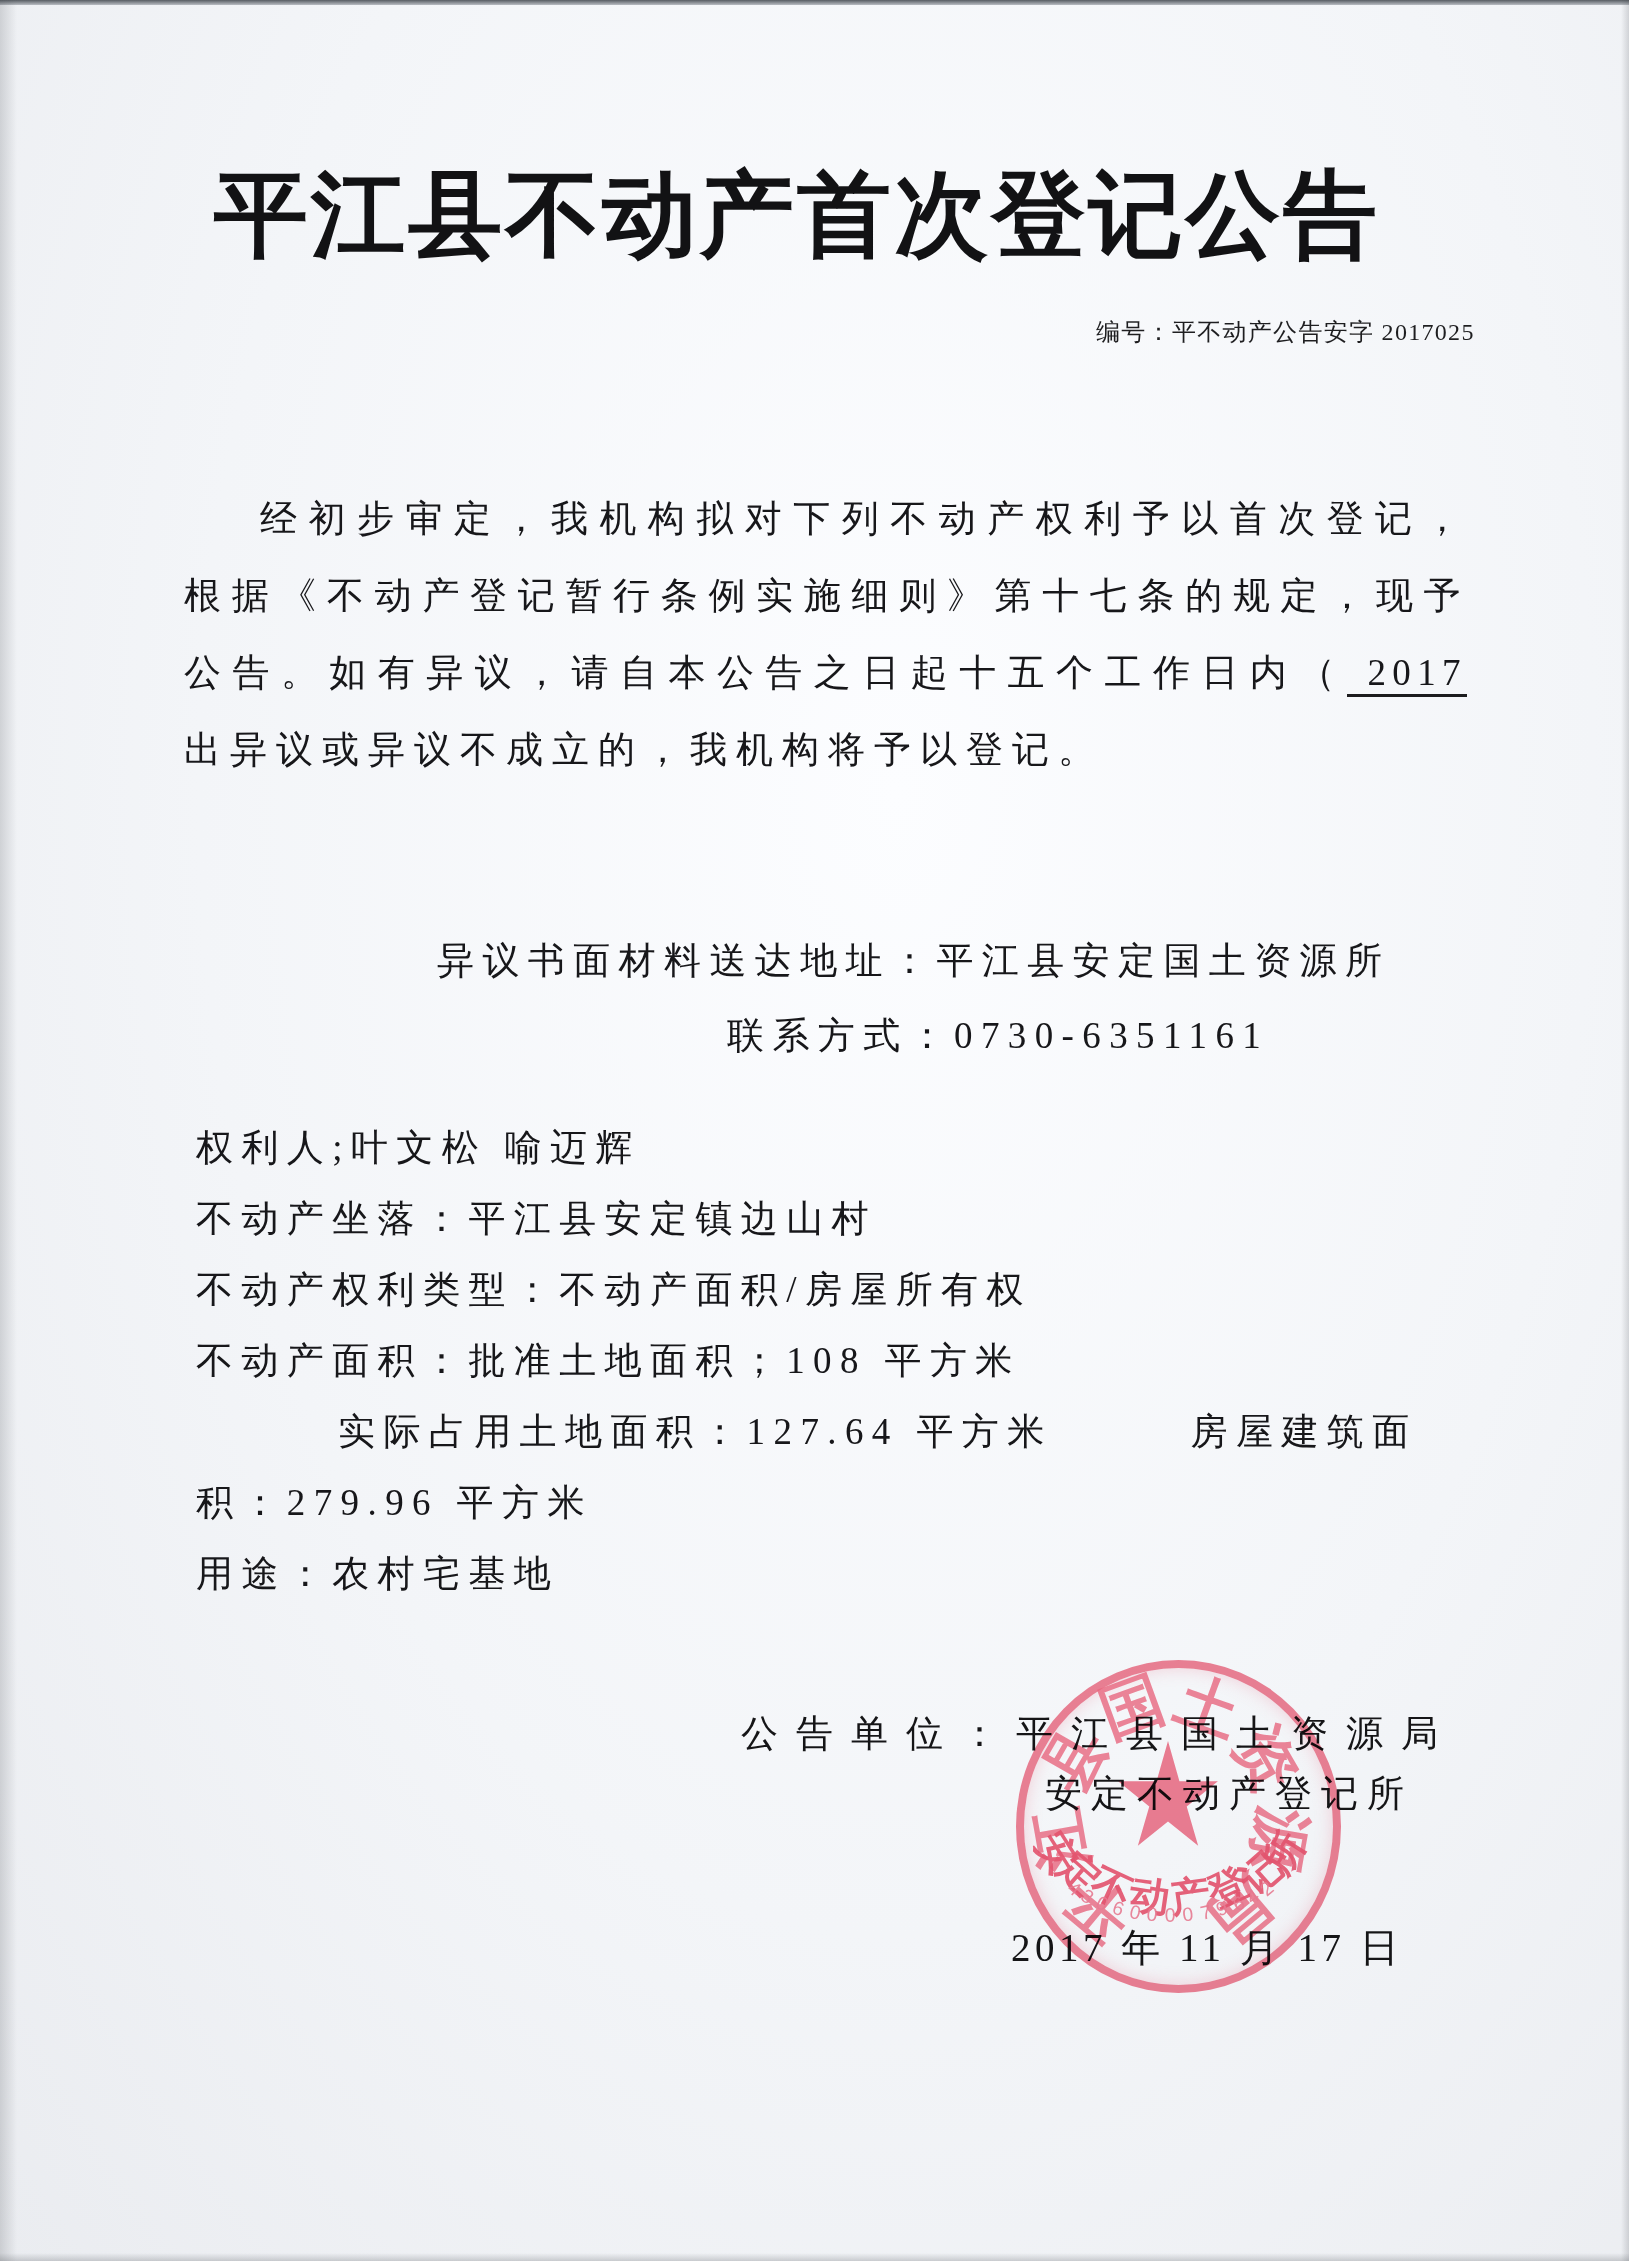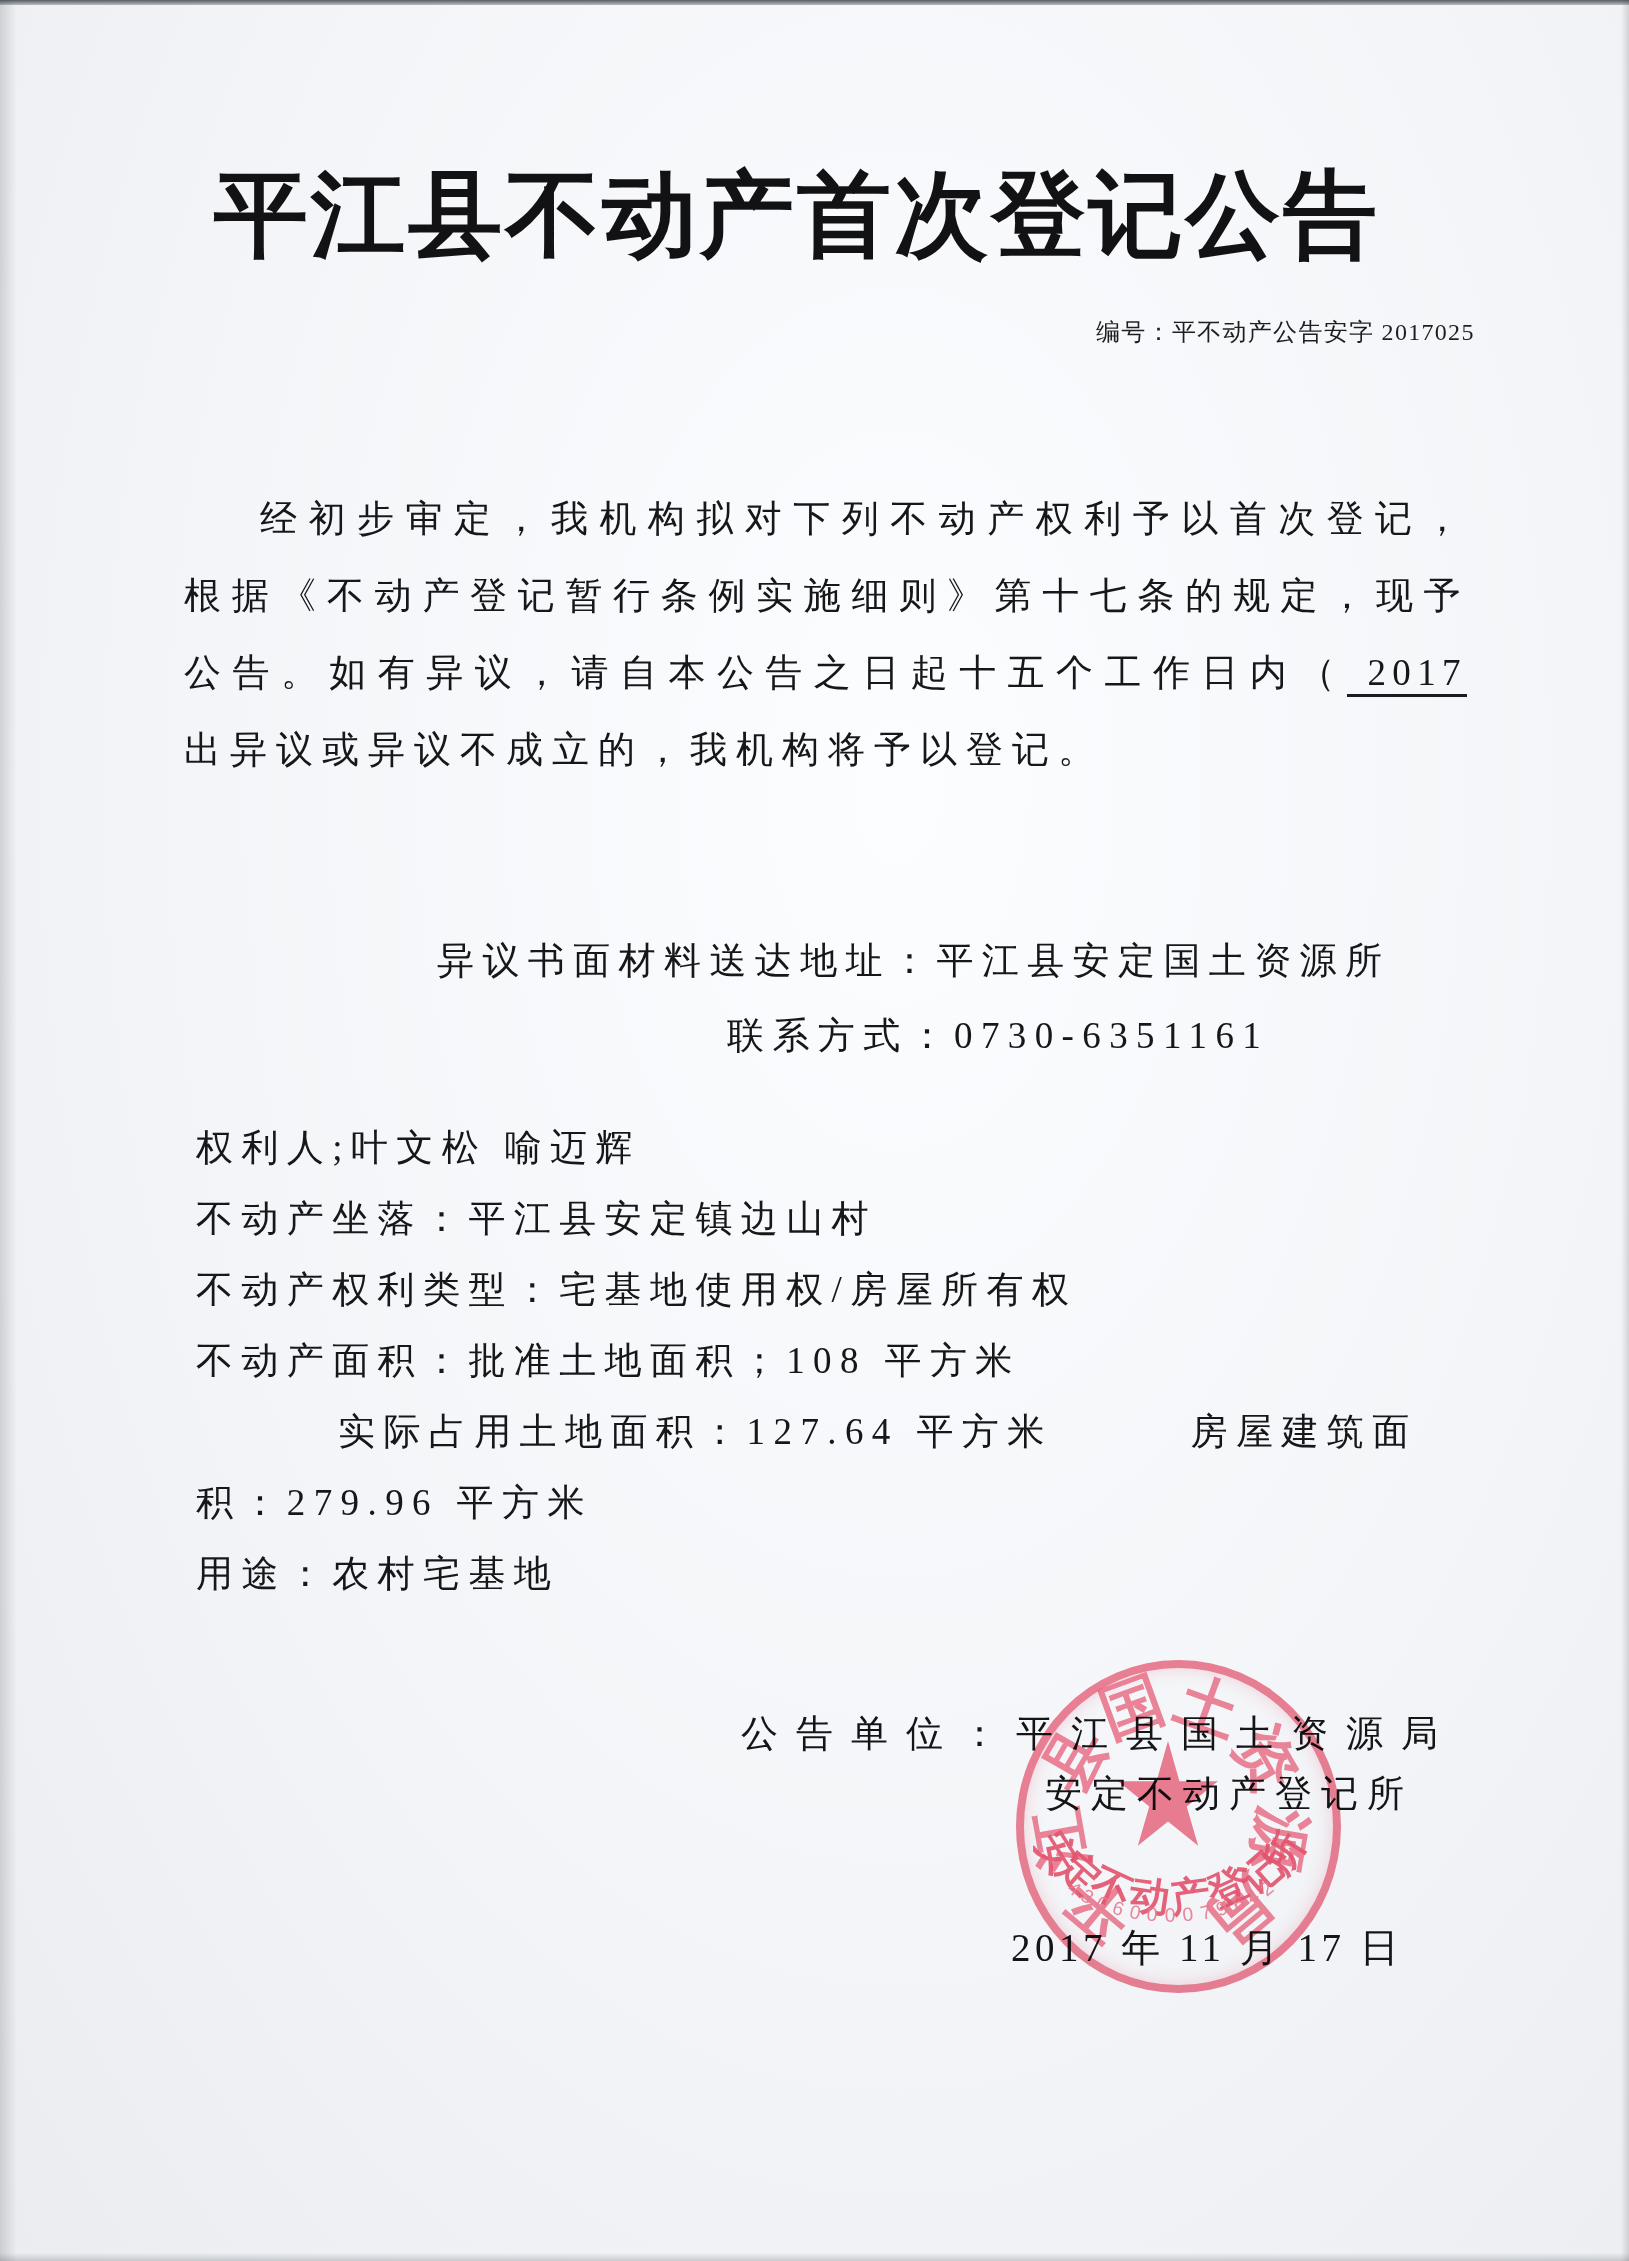--- a/index.html
+++ b/index.html
@@ -78,21 +78,21 @@
     <div class="pline">根据《不动产登记暂行条例实施细则》第十七条的规定，现予</div>
     <div class="pline"><span>公告。如有异议，请自本公告之日起十五个工作日内（</span><span class="u"> 2017</span></div>
     <div class="pline last">出异议或异议不成立的，我机构将予以登记。</div>
   </div>
 
   <div class="center-line addr-line">异议书面材料送达地址：平江县安定国土资源所</div>
   <div class="center-line contact-line">联系方式：0730-6351161</div>
 
   <div class="detail-line d1">权利人;叶文松 喻迈辉</div>
   <div class="detail-line d2">不动产坐落：平江县安定镇边山村</div>
-  <div class="detail-line d3">不动产权利类型：宅基地使用权/房屋所有权</div>
+  <div class="detail-line d3">不动产权利类型：不动产面积/房屋所有权</div>
   <div class="detail-line d4">不动产面积：批准土地面积；108 平方米</div>
   <div class="detail-line d5">
     <span>实际占用土地面积：127.64 平方米</span>
     <span>房屋建筑面</span>
   </div>
   <div class="detail-line d6">积：279.96 平方米</div>
   <div class="detail-line d7">用途：农村宅基地</div>
 
   <div class="issuer-line">公告单位：平江县国土资源局</div>
   <div class="branch-line">安定不动产登记所</div>

